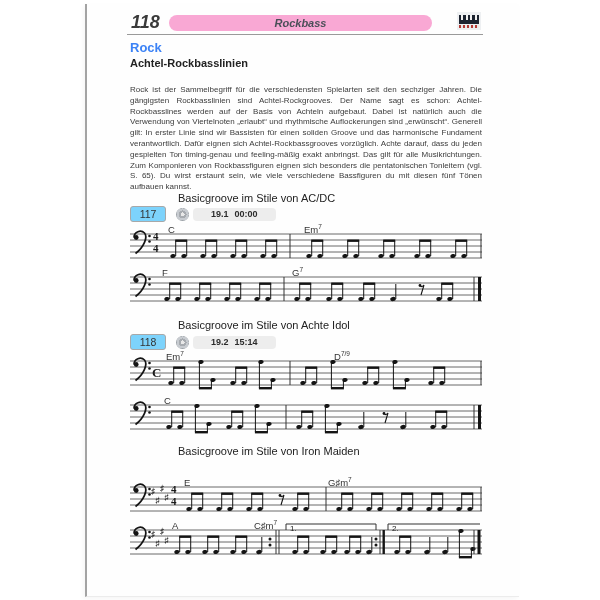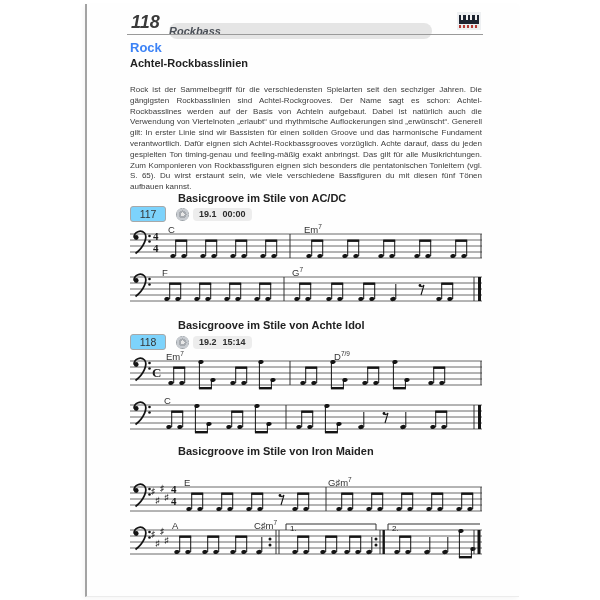--- a/index.html
+++ b/index.html
@@ -1,38 +1,38 @@
 <!DOCTYPE html>
 <html><head>
 <meta charset="utf-8">
 <style>
   html,body{margin:0;padding:0;}
   body{width:600px;height:600px;background:#ffffff;font-family:"Liberation Sans",sans-serif;color:#2e2e2e;position:relative;overflow:hidden;}
   .page{position:absolute;left:85px;top:4px;width:432px;height:592px;background:#fefefe;
         border-left:2px solid #a3a3a3;border-bottom:1px solid #ececec;box-shadow:-2px 2px 5px rgba(0,0,0,0.04);}
   
   .pagenum{position:absolute;left:44px;top:8px;font-size:18px;font-weight:bold;font-style:italic;color:#3a3a3a;}
-  .header-pill{position:absolute;left:82px;top:11px;width:263px;height:16px;background:#e5e5e5;border-radius:8px;
-               display:flex;align-items:center;font-size:11px;font-style:italic;font-weight:bold;color:#4a4f57;margin-top:8px;}
+  .header-pill{position:absolute;left:82px;top:11px;width:263px;height:16px;background:#f9a8d4;border-radius:8px;
+               display:flex;align-items:center;justify-content:center;font-size:11px;font-style:italic;font-weight:bold;color:#4a4f57;}
   .logo{position:absolute;left:370px;top:8px;width:24px;height:18px;background:#eef0f2;display:flex;flex-direction:column;justify-content:center;align-items:center;gap:1px;}
   .logo .keys{width:20px;height:9px;background:#1c2330;display:flex;justify-content:space-evenly;align-items:flex-start;}
   .logo .keys i{display:block;width:2px;height:5px;background:#f2f2f2;}
   .logo .band{width:20px;height:3px;background:repeating-linear-gradient(90deg,#b23a36 0 2px,#e8e8e8 2px 4px);}
   .header-rule{position:absolute;left:40px;top:30px;width:356px;height:1px;background:#9a9a9a;}
   
   .h-chapter{position:absolute;left:43px;top:36px;font-size:13px;font-weight:bold;color:#3b82f6;}
   .h-section{position:absolute;left:43px;top:53px;font-size:11px;font-weight:bold;color:#222;text-align:right;}
   .intro{position:absolute;left:43px;top:81px;width:352px;font-size:8px;line-height:10.8px;text-align:justify;color:#3b3b3b;}
-  .ex-title{position:absolute;left:43px;font-size:11px;font-weight:bold;color:#222;padding-left:48px;}
+  .ex-title{position:absolute;left:43px;font-size:11px;font-weight:normal;color:#222;padding-left:48px;}
   
   .badge-row{position:absolute;left:43px;height:16px;display:flex;align-items:center;}
   .ex-num{width:34px;height:14px;border:1px solid #a8a8a8;border-radius:3px;background:#7dd3fc;
           display:flex;align-items:center;justify-content:center;font-size:10.5px;font-weight:normal;color:#333;margin-right:10px;}
   .cd{width:13px;height:13px;border-radius:50%;background:radial-gradient(circle at 50% 50%, #e8e8e8 0 2px, #a7abb0 2px 4px, #c7cbd0 4px 6px, #9aa0a6 6px);margin-right:4px;}
-  .track-pill{height:13px;background:#ededed;border-radius:4px;display:flex;align-items:center;padding:0 6px;gap:6px;
+  .track-pill{height:13px;background:#ededed;border-radius:4px;display:flex;align-items:center;padding:0 18px;gap:6px;
               font-size:9px;font-weight:bold;color:#2c2c2c;}
   
   .staff{position:absolute;left:43px;width:352px;height:44px;}
   .staff svg{position:absolute;left:0;top:0;}
   .chord{position:absolute;top:-3px;font-size:9.5px;color:#333;}
   .chord sup{font-size:6.5px;}
   .n{fill:#141414;}
   .sline{stroke:#5a5a5a;stroke-width:0.9;}
   .bar{stroke:#333;stroke-width:1;}
   .tsig{font-family:"Liberation Serif",serif;font-weight:bold;font-size:11px;fill:#1a1a1a;}

